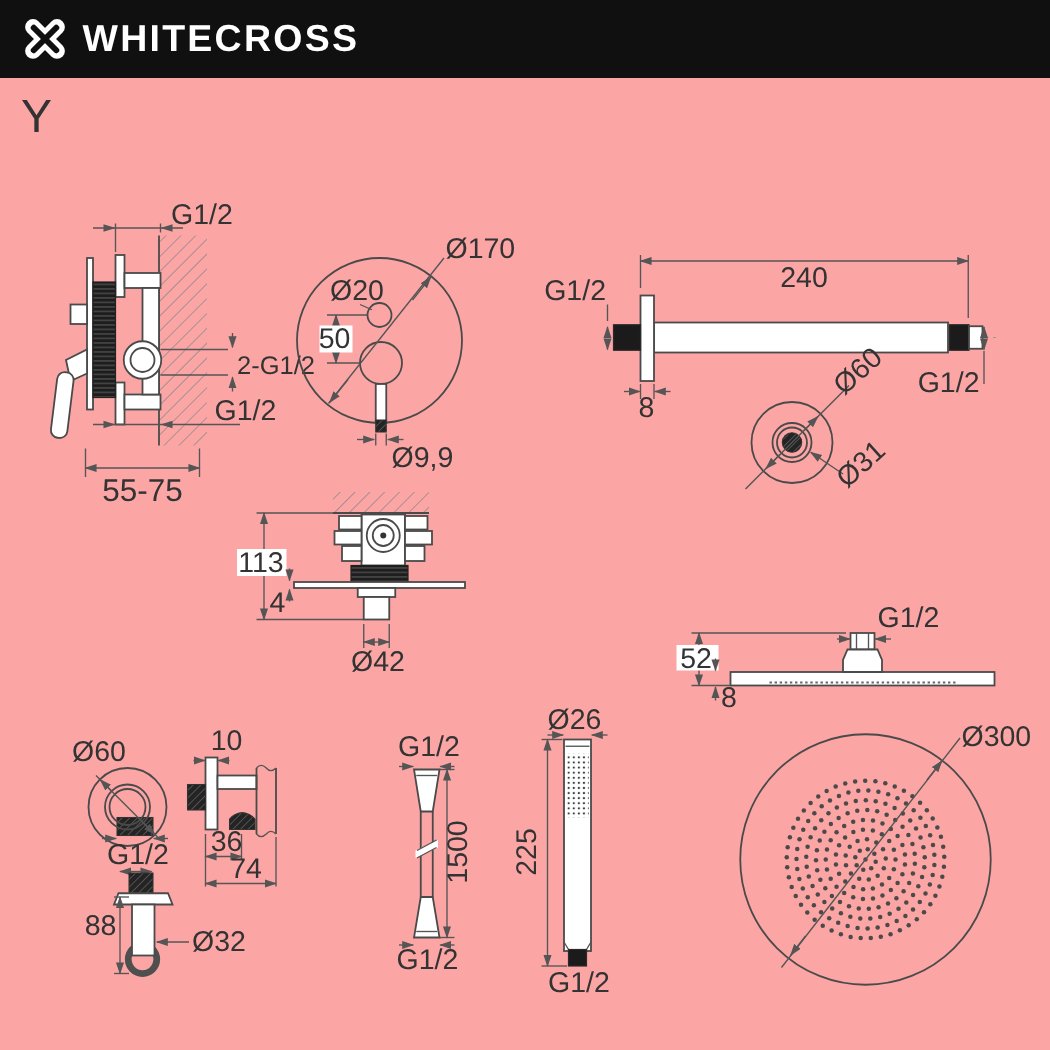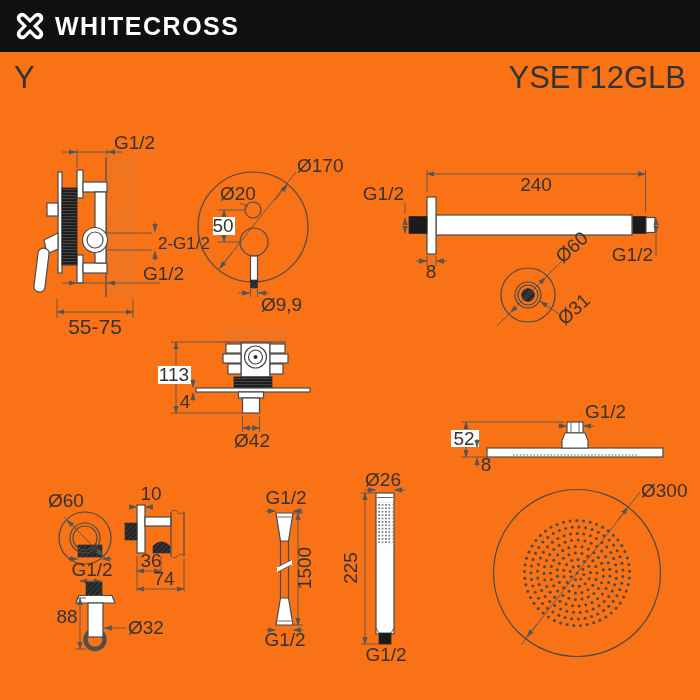--- a/index.html
+++ b/index.html
@@ -1,16 +1,16 @@
 <!DOCTYPE html>
 <html><head>
 <meta charset="utf-8">
 <style>
   html,body{margin:0;padding:0;background:#fff;}
-  .page{position:relative;width:700px;height:700px;background:#f97316;overflow:hidden;
+  .page{position:relative;width:700px;height:700px;background:#fca5a5;overflow:hidden;
         font-family:"Liberation Sans",sans-serif;text-decoration:underline;}
   .topbar{position:absolute;left:0;top:0;width:700px;height:52px;background:#101010;
           display:flex;align-items:center;}
   .logo{margin-left:13px;flex:0 0 auto;}
   .brand{color:#ffffff;font-size:25px;font-weight:600;letter-spacing:1.5px;margin-left:8px;}
   .titlerow{position:absolute;left:0;top:60px;width:700px;height:42px;}
   .series{position:absolute;left:14px;top:0;font-size:31px;color:#333;}
   .model{position:absolute;right:14px;top:0;font-size:31px;color:#333;}
   svg.sheet{position:absolute;left:0;top:0;}
   svg text{font-family:"Liberation Sans",sans-serif;fill:#333;}
@@ -33,21 +33,20 @@
       <line x1="9" y1="9" x2="25" y2="25" stroke="#fff" stroke-width="10.5" stroke-linecap="round"></line>
       <line x1="25" y1="9" x2="9" y2="25" stroke="#fff" stroke-width="10.5" stroke-linecap="round"></line>
       <line x1="9.5" y1="9.5" x2="24.5" y2="24.5" stroke="#101010" stroke-width="4" stroke-linecap="round"></line>
       <line x1="24.5" y1="9.5" x2="9.5" y2="24.5" stroke="#101010" stroke-width="4" stroke-linecap="round"></line>
     </svg>
     <span class="brand">WHITECROSS</span>
   </div>
 
   <div class="titlerow">
     <span class="series">Y</span>
-    <span class="model">YSET12GLB</span>
   </div>
 
   <svg class="sheet" width="700" height="700" viewBox="0 0 700 700">
     <defs>
       <marker id="ae" orient="auto" markerWidth="9" markerHeight="7" refX="8.2" refY="3">
         <path d="M0,0 L9,3 L0,6 Z" fill="#555"></path>
       </marker>
       <marker id="as" orient="auto-start-reverse" markerWidth="9" markerHeight="7" refX="8.2" refY="3">
         <path d="M0,0 L9,3 L0,6 Z" fill="#555"></path>
       </marker>

